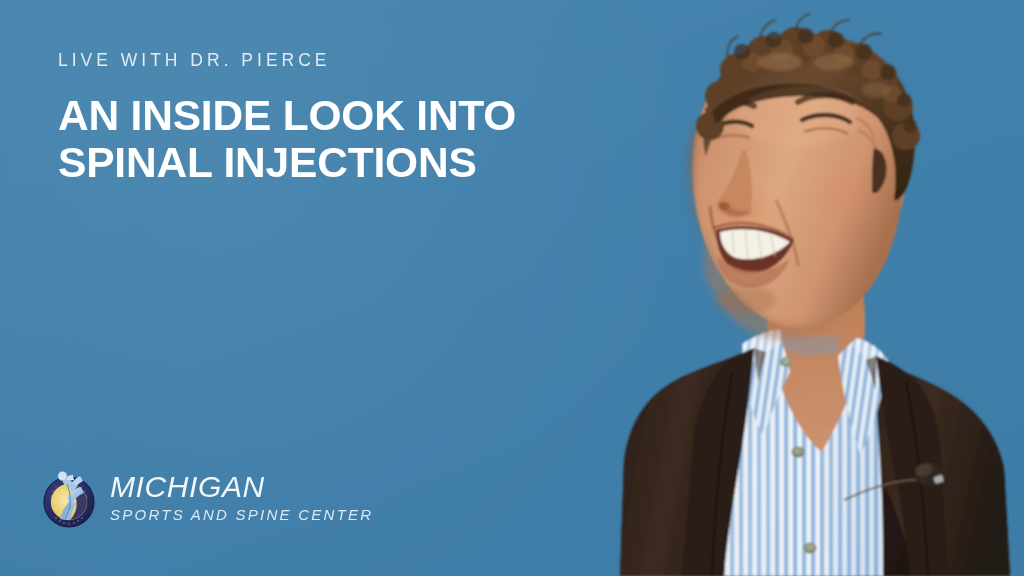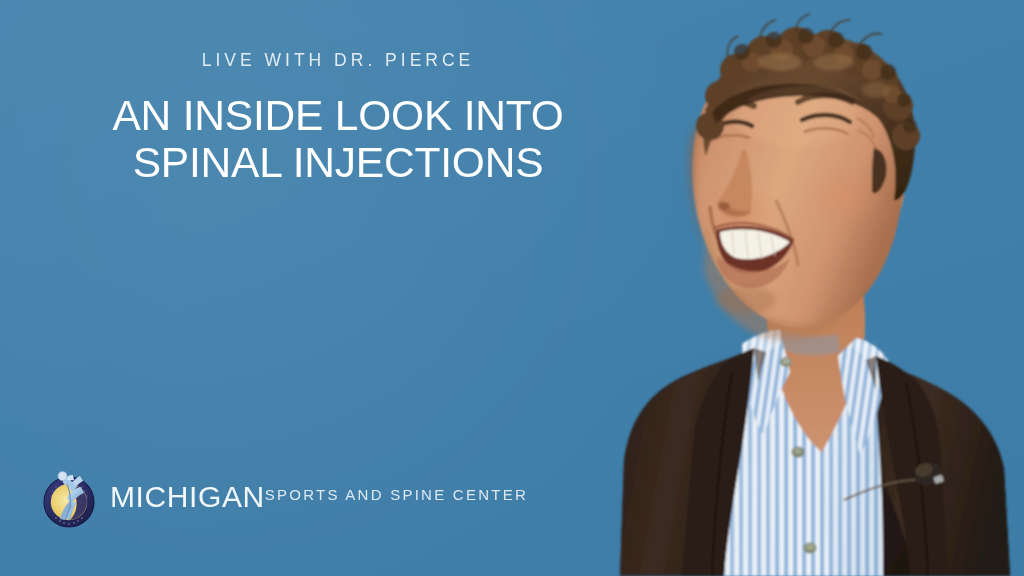--- a/index.html
+++ b/index.html
@@ -8,21 +8,20 @@
     font-family:"Liberation Sans", sans-serif;
     background:#4180ab;
   }
 
   #stage {
     position:relative;
     width:1024px;
     height:576px;
     background:#404040;
     overflow:hidden;
-    text-align:center;
   }
 
   
   .bg-base {
     position:absolute; inset:0;
     background:
       radial-gradient(circle at 22% 30%, rgba(255,255,255,0.045) 0%, rgba(255,255,255,0) 55%),
       linear-gradient(160deg, #4785ae 0%, #4180ab 45%, #3d7ca6 100%);
   }
 
@@ -39,40 +38,40 @@
     font-weight:400;
     letter-spacing:4.0px;
     color:#e2ebf2;
     text-transform:uppercase;
     line-height:1;
     white-space:nowrap;
   }
   .headline {
     margin-top:22px;
     font-size:42.5px;
-    font-weight:normal;
+    font-weight:bold;
     color:#ffffff;
     text-transform:uppercase;
     letter-spacing:-0.2px;
     line-height:1.11;
   }
   .headline .hl-line { display:block; white-space:nowrap; }
 
   
   .logo-lockup {
     position:absolute;
     left:40px;
     bottom:48px;
     display:flex;
     align-items:center;
     gap:12px;
     z-index:40;
   }
   .logo-emblem { width:58px; height:62px; display:block; flex:0 0 auto; }
-  .logo-words { display:flex; flex-direction:row; justify-content:center; }
+  .logo-words { display:flex; flex-direction:column; justify-content:center;font-style:italic; }
   .logo-title {
     font-size:30px;
     font-weight:400;
     color:#f2f7fa;
     letter-spacing:0.6px;
     line-height:1;
   }
   .logo-sub {
     margin-top:5px;
     font-size:15px;

